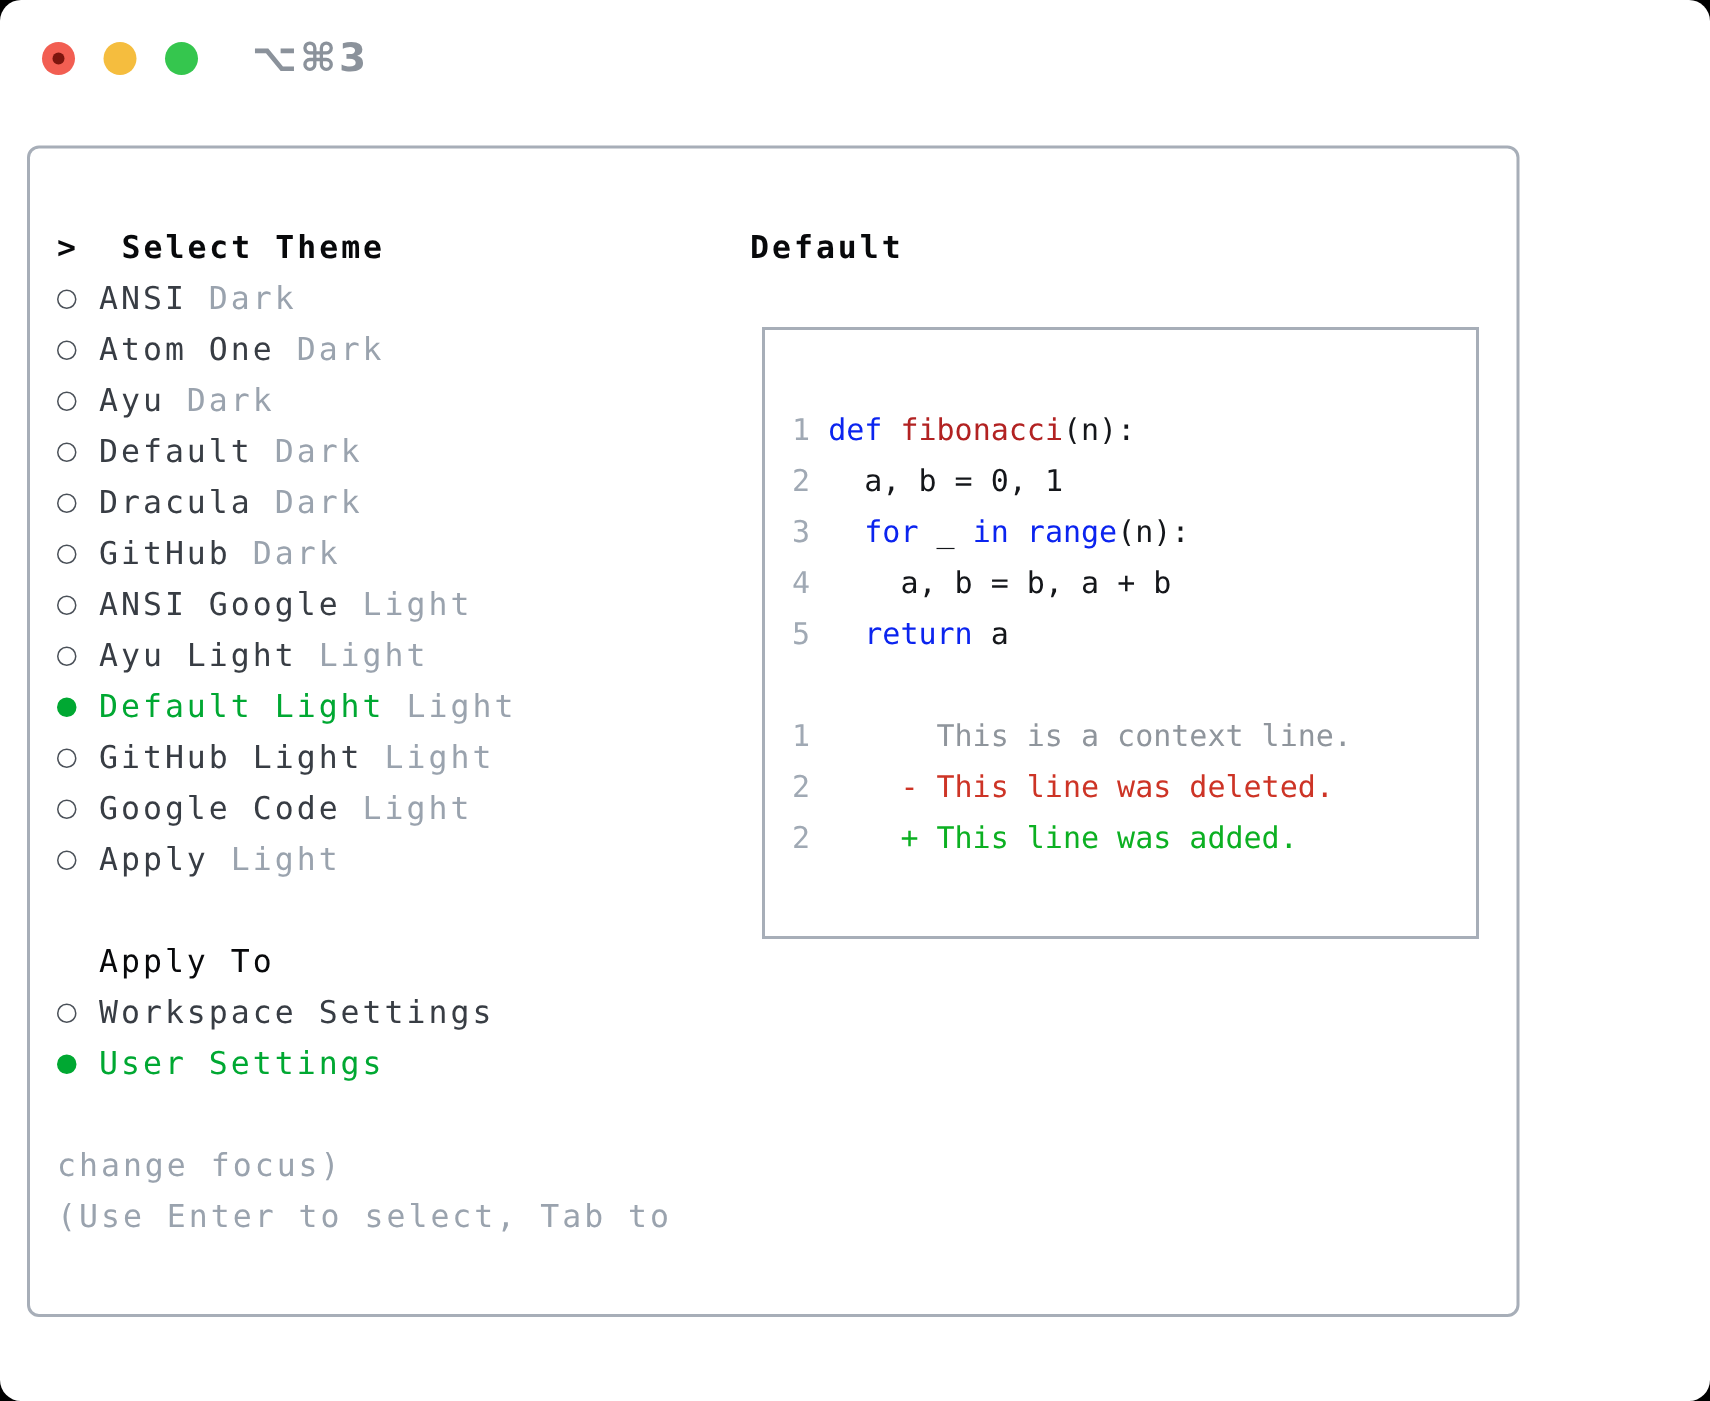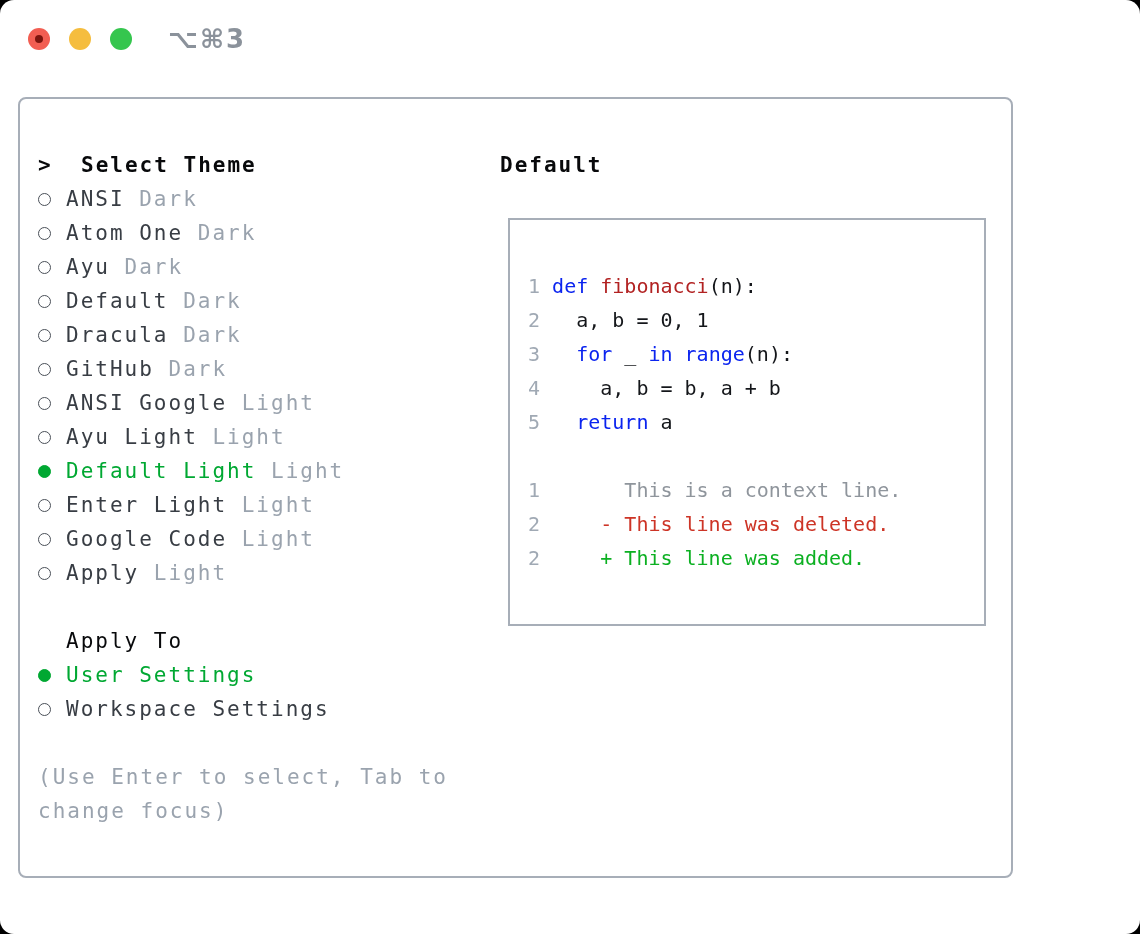--- a/index.html
+++ b/index.html
@@ -154,21 +154,21 @@
             <span class="marker">
               <span class="ring sel"></span>
             </span>
             <span class="iname sel">Default Light</span>
             <span class="itag">&nbsp;Light</span>
           </div>
           <div class="mrow">
             <span class="marker">
               <span class="ring"></span>
             </span>
-            <span class="iname">Enter Light</span>
+            <span class="iname">GitHub Light</span>
             <span class="itag">&nbsp;Light</span>
           </div>
           <div class="mrow">
             <span class="marker">
               <span class="ring"></span>
             </span>
             <span class="iname">Google Code</span>
             <span class="itag">&nbsp;Light</span>
           </div>
           <div class="mrow">
@@ -180,34 +180,34 @@
           </div>
         </div>
       <div class="spacer"></div>
       <div class="mrow">
         <span class="marker"></span>
         <span class="hdr2">Apply To</span>
       </div>
       <div id="apply-list">
           <div class="mrow">
             <span class="marker">
+              <span class="ring"></span>
+            </span>
+            <span class="iname">Workspace Settings</span>
+          </div>
+          <div class="mrow">
+            <span class="marker">
               <span class="ring sel"></span>
             </span>
             <span class="iname sel">User Settings</span>
-          </div>
-          <div class="mrow">
-            <span class="marker">
-              <span class="ring"></span>
-            </span>
-            <span class="iname">Workspace Settings</span>
           </div>
         </div>
       <div class="spacer"></div>
+      <div class="help">change focus)</div>
       <div class="help">(Use Enter to select, Tab to</div>
-      <div class="help">change focus)</div>
     </div>
 
     <div class="preview-title">Default</div>
 
     <div class="preview-box">
       <div class="code" id="code-area"><div class="cl"><span class="ln">1 </span><span class="kw">def</span><span> </span><span class="fn">fibonacci</span><span>(n):</span></div><div class="cl"><span class="ln">2 </span><span>  a, b = 0, 1</span></div><div class="cl"><span class="ln">3 </span><span>  </span><span class="kw">for</span><span> _ </span><span class="kw">in</span><span> </span><span class="kw">range</span><span>(n):</span></div><div class="cl"><span class="ln">4 </span><span>    a, b = b, a + b</span></div><div class="cl"><span class="ln">5 </span><span>  </span><span class="kw">return</span><span> a</span></div><div class="cl"> </div><div class="cl"><span class="ln">1</span><span class="ctx">       This is a context line.</span></div><div class="cl"><span class="ln">2</span><span class="del">     - This line was deleted.</span></div><div class="cl"><span class="ln">2</span><span class="add">     + This line was added.</span></div></div>
     </div>
 
   </div>
 </div>

